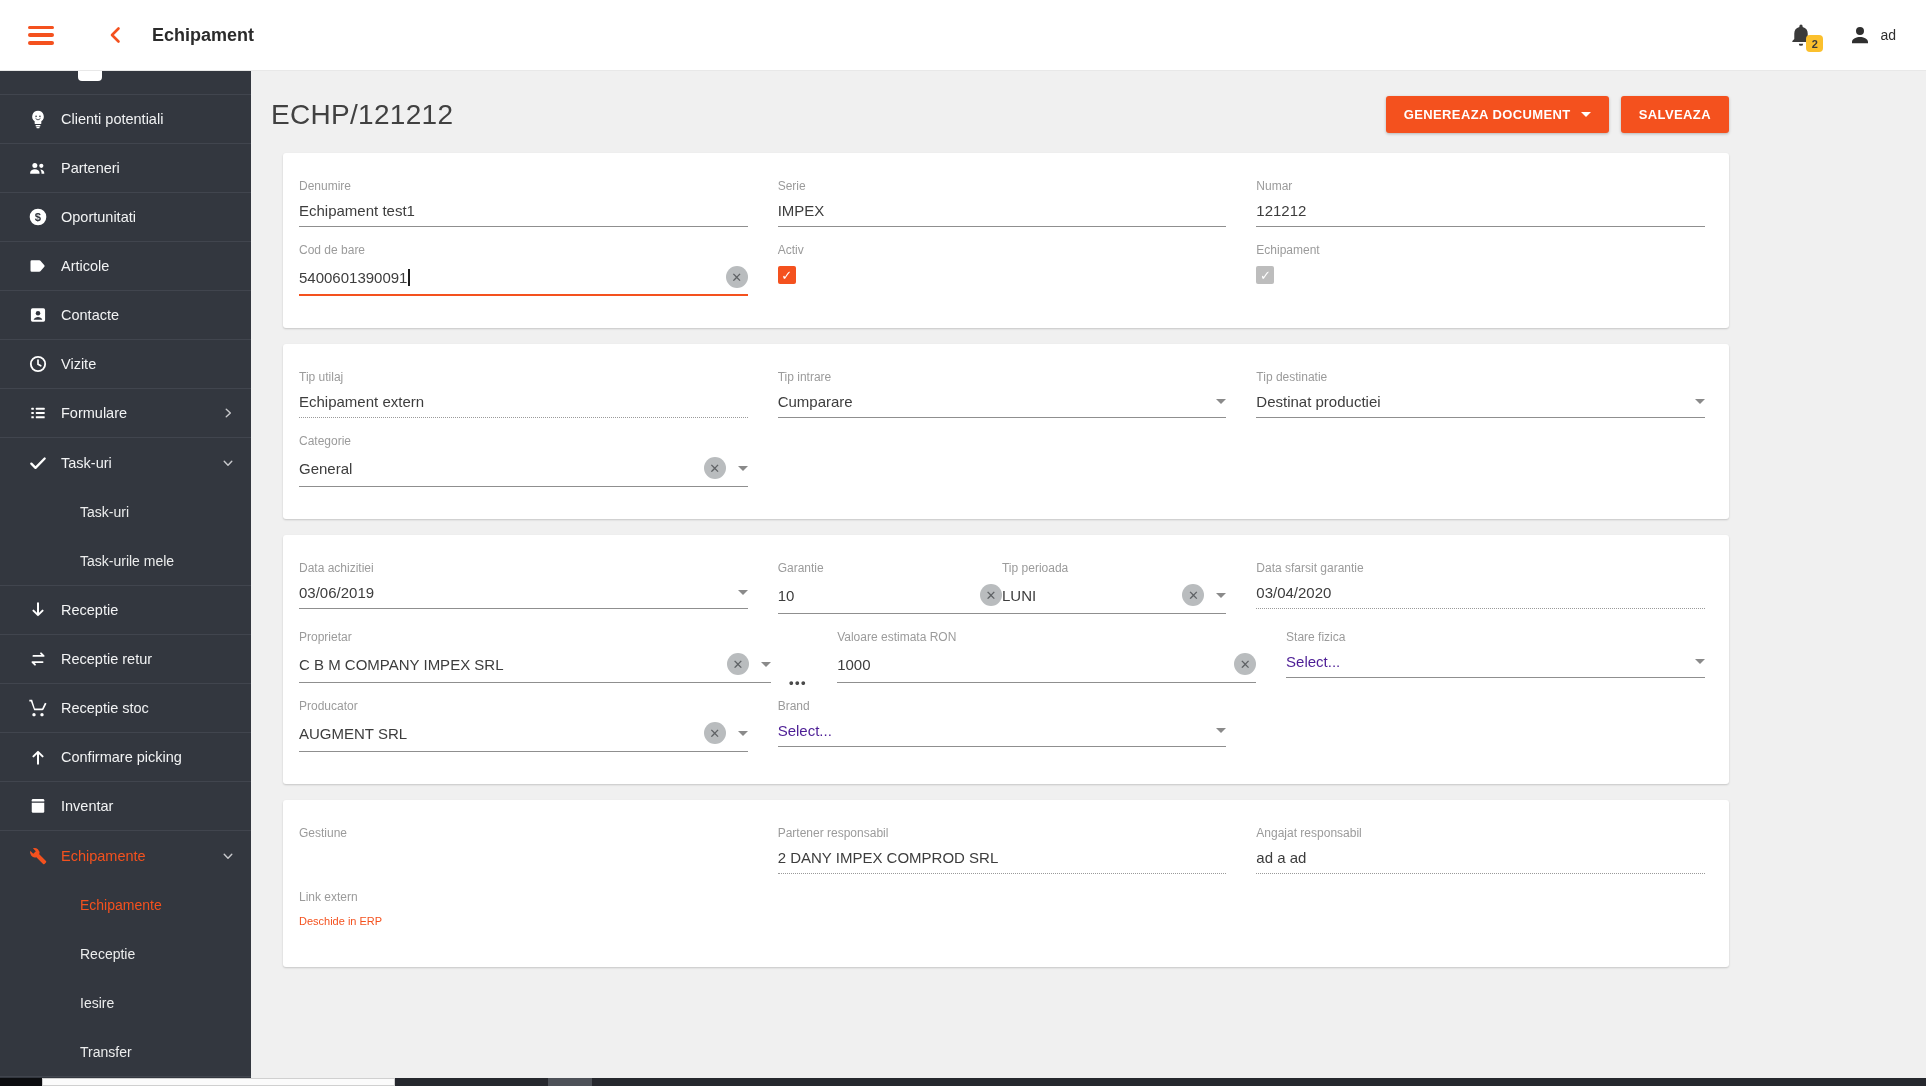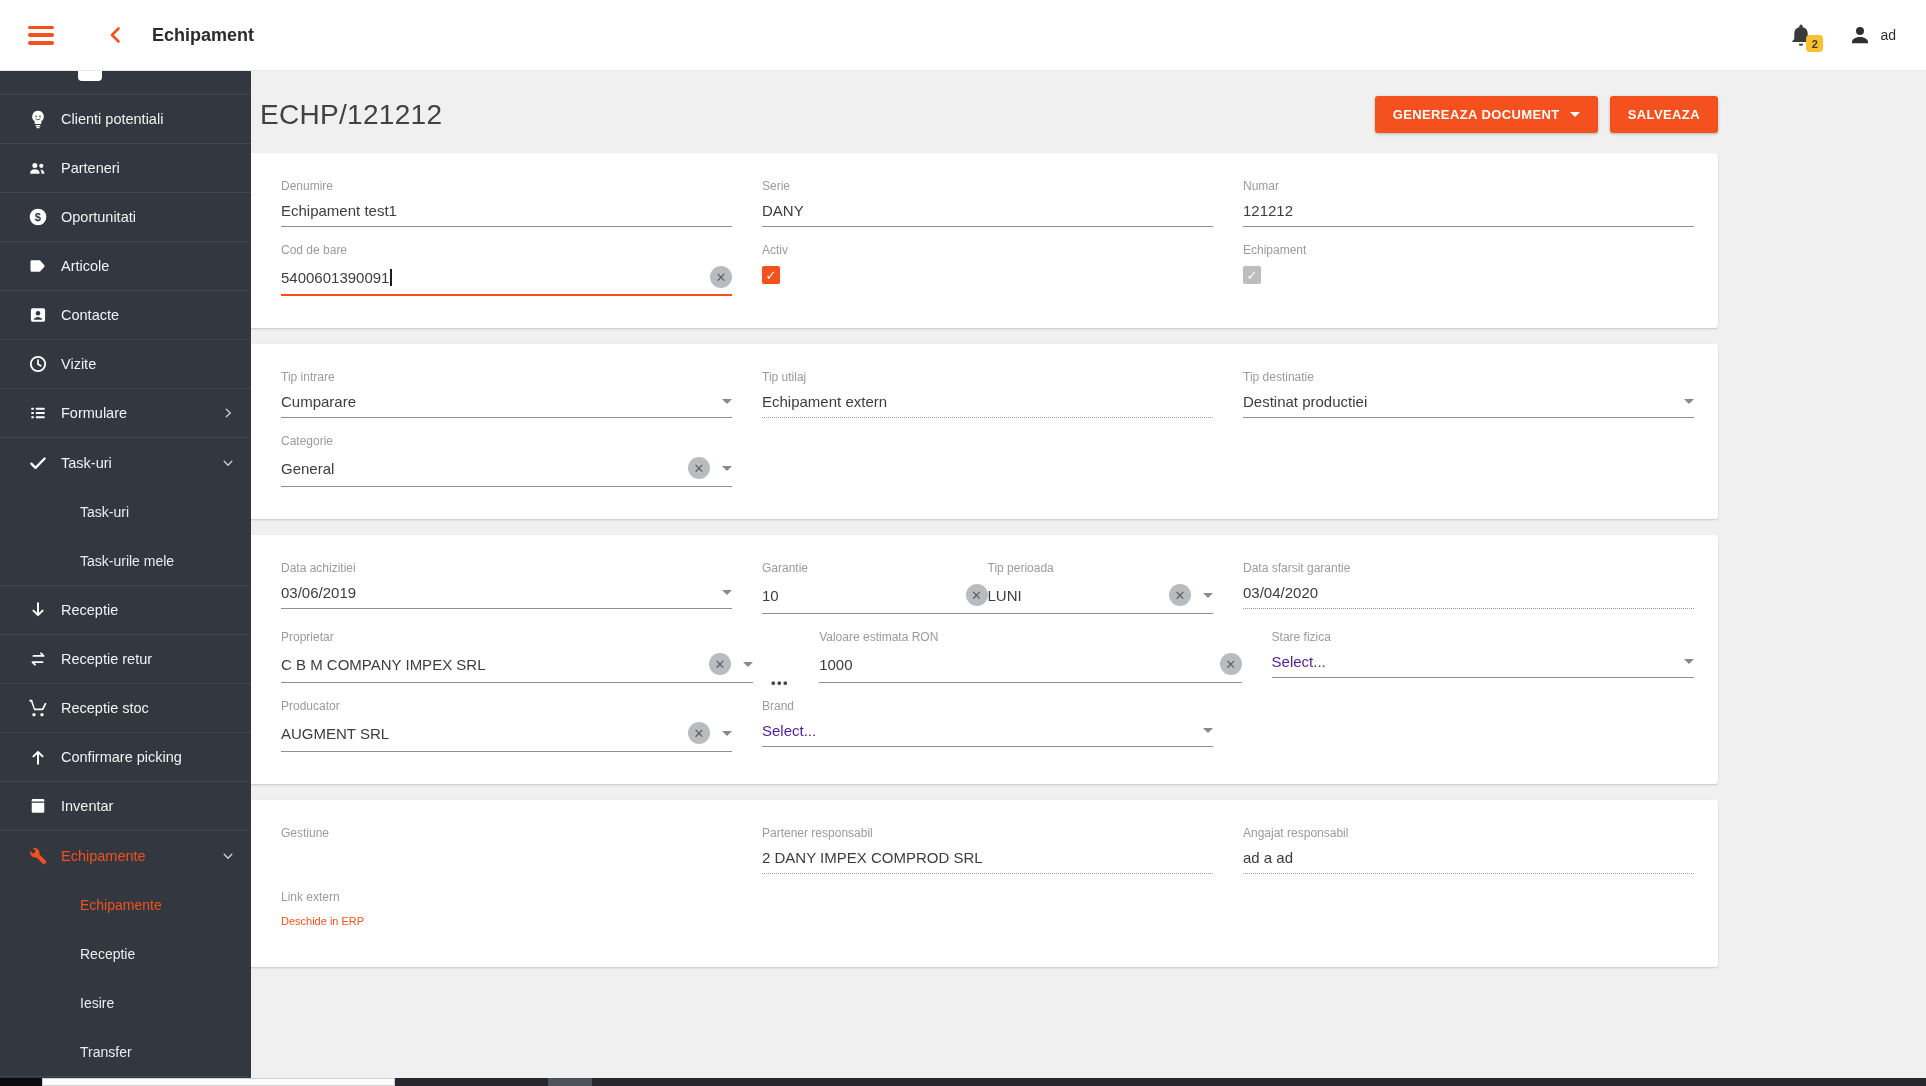--- a/index.html
+++ b/index.html
@@ -34,33 +34,33 @@
   .nav-item .nlabel { margin-left:13px; font-size:14.5px; color:#f2f3f4; }
   .nav-item.selected .nlabel { color:#f4511e; }
   .nav-chevron { position:absolute; right:16px; width:14px; height:14px; }
   .nav-group { border-bottom:1px solid #41454e; }
   .nav-group .nav-item { border-bottom:none; }
   .sub-item { height:49px; display:flex; align-items:center; padding-left:80px; cursor:pointer; }
   .sub-item .nlabel { font-size:14px; color:#eceded; }
   .sub-item.selected .nlabel { color:#f4511e; }
 
   
-  .main { position:absolute; left:240px; top:71px; width:1499px; }
+  .main { position:absolute; left:251px; top:71px; width:1499px; }
   .page-head { display:flex; align-items:center; padding:25px 21px 20px 20px; }
   .page-title { font-size:28px; color:#414141; font-weight:400; letter-spacing:.3px; }
   .head-buttons { margin-left:auto; display:flex; gap:12px;border-radius:13px; }
   .btn { background:#f4511e; color:#fff; border:none; border-radius:3px; height:37px;
     font-family:"Liberation Sans",sans-serif; font-size:13px; font-weight:700; letter-spacing:.4px;
     padding:0 18px; cursor:pointer; box-shadow:0 1px 3px rgba(0,0,0,.25);
     display:flex; align-items:center; gap:10px; }
   .btn .btn-caret { width:0; height:0; border-left:5px solid transparent; border-right:5px solid transparent;
     border-top:5px solid #fff; }
 
-  .card { background:#fff; margin:0 21px 16px 4px; border-radius:3px;
-    box-shadow:0 1px 2px rgba(0,0,0,.18); padding:26px 24px 16px 37px; }
+  .card { background:#fff; margin:0 21px 16px 32px; border-radius:3px;
+    box-shadow:0 1px 2px rgba(0,0,0,.18); padding:26px 24px 16px 16px; }
   .frow { display:grid; grid-template-columns:1fr 1fr 1fr; column-gap:30px; }
   .half { display:grid; grid-template-columns:1fr 1fr; }
 
   .field { margin-bottom:16px; }
   .flabel { font-size:12px; color:#9b9b9b; margin-bottom:9px; }
   .fline { display:flex; align-items:center; border-bottom:1px solid #8f8f8f; padding-bottom:7px; min-height:22px; }
   .fline.dotted { border-bottom:1px dotted #9a9a9a; }
   .fline.focused { border-bottom:2px solid #f4511e; padding-bottom:6px; }
   .fline.noline { border-bottom:none; }
   .fvalue { flex:1; font-size:15px; color:#3d3d3d; white-space:nowrap; overflow:hidden; }
@@ -295,21 +295,21 @@
     <div class="frow">
       <div class="field">
         <div class="flabel">Denumire</div>
         <div class="fline">
             <span class="fvalue">Echipament test1</span>
           </div>
       </div>
       <div class="field">
         <div class="flabel">Serie</div>
         <div class="fline">
-            <span class="fvalue">DANY</span>
+            <span class="fvalue">IMPEX</span>
           </div>
       </div>
       <div class="field">
         <div class="flabel">Numar</div>
         <div class="fline">
             <span class="fvalue">121212</span>
           </div>
       </div>
     </div>
     <div class="frow">
@@ -327,30 +327,30 @@
       <div class="field">
         <div class="flabel">Echipament</div>
         <div class="checkbox gray">✓</div>
       </div>
     </div>
   </div>
 
   <div class="card">
     <div class="frow">
       <div class="field">
-        <div class="flabel">Tip intrare</div>
-        <div class="fline">
-            <span class="fvalue">Cumparare</span>
-            <span class="caret-down"></span>
-          </div>
-      </div>
-      <div class="field">
         <div class="flabel">Tip utilaj</div>
         <div class="fline dotted">
             <span class="fvalue">Echipament extern</span>
+          </div>
+      </div>
+      <div class="field">
+        <div class="flabel">Tip intrare</div>
+        <div class="fline">
+            <span class="fvalue">Cumparare</span>
+            <span class="caret-down"></span>
           </div>
       </div>
       <div class="field">
         <div class="flabel">Tip destinatie</div>
         <div class="fline">
             <span class="fvalue">Destinat productiei</span>
             <span class="caret-down"></span>
           </div>
       </div>
     </div>

